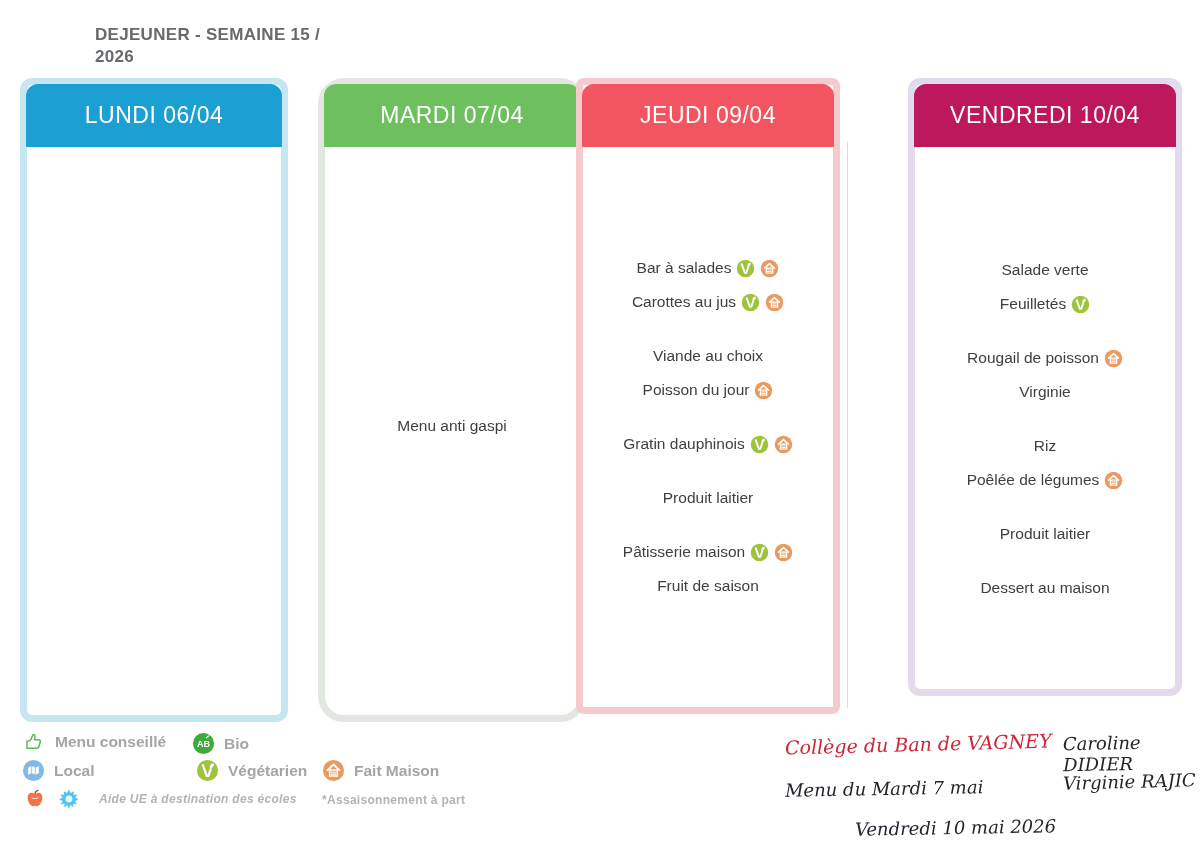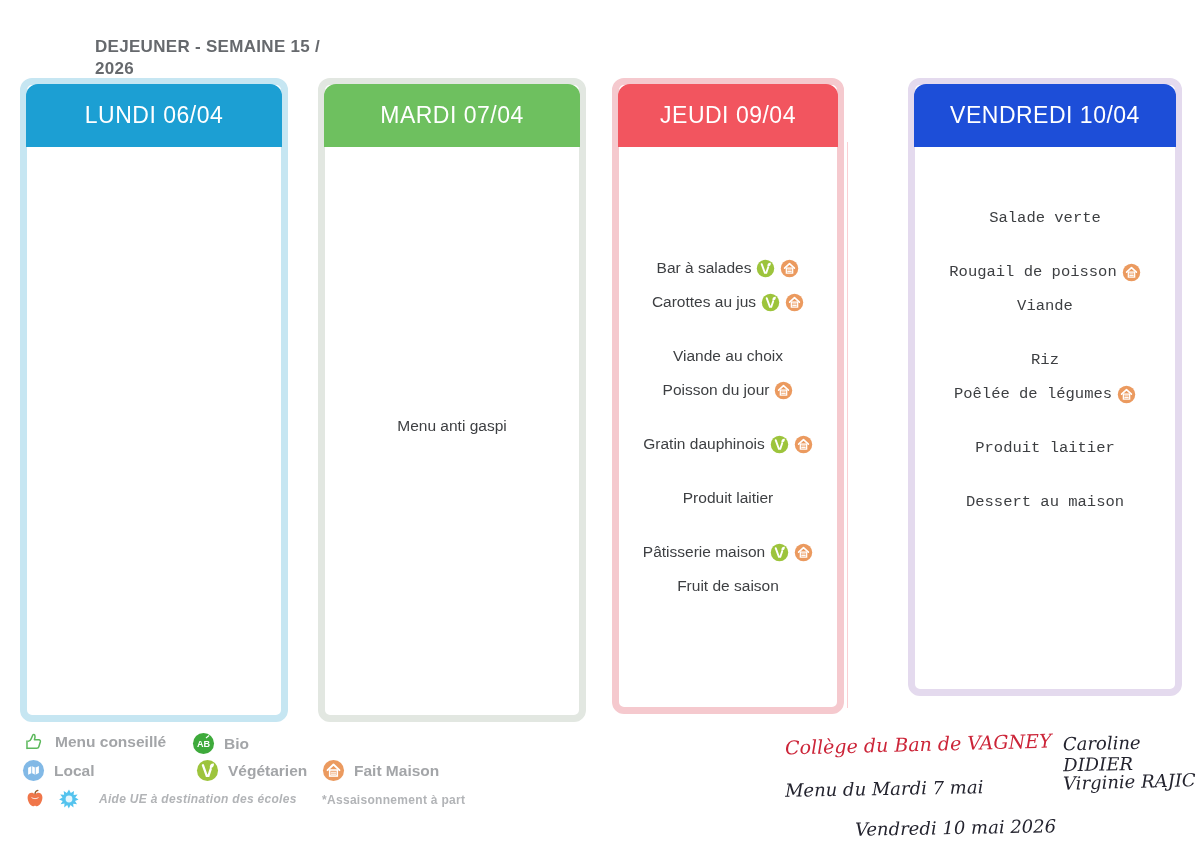--- a/index.html
+++ b/index.html
@@ -6,48 +6,48 @@
   html, body { background: #ffffff; }
   body {
     width: 1200px; height: 849px;
     position: relative;
     font-family: "Liberation Sans", sans-serif;
     overflow: hidden;
   }
 
   
   .page-title {
-    position: absolute; left: 95px; top: 36px;
+    position: absolute; left: 95px; top: 24px;
     font-size: 17px; font-weight: bold; color: #66696d;
     line-height: 22px; letter-spacing: .3px;
   }
 
   
   .day-card {
     position: absolute; top: 78px;
     background: #fff;
     border-radius: 12px;
     border: 7px solid #8b5cf6;
   }
   .day-card:nth-child(1) { left: 20px;  width: 268px; height: 644px; }
   .day-card:nth-child(2) { left: 318px; width: 268px; height: 644px; }
-  .day-card:nth-child(3) { left: 612px; width: 232px; height: 636px; }
+  .day-card:nth-child(3) { left: 576px; width: 264px; height: 636px; border-radius: 8px; }
   .day-card:nth-child(4) { left: 908px; width: 274px; height: 618px; }
 
   .day-header {
     margin: -1px -1px 0 -1px; height: 63px;
     border-radius: 12px 12px 0 0;
     display: flex; align-items: center; justify-content: center;
     color: #ffffff; font-size: 23px; font-weight: 400; letter-spacing: .5px;
   }
   .day-content { width: 100%; }
   .day-card:nth-child(1) .day-content { padding-top: 0; }
   .day-card:nth-child(2) .day-content { padding-top: 262px; }
   .day-card:nth-child(3) .day-content { padding-top: 104px; }
-  .day-card:nth-child(4) .day-content { padding-top: 54px; font-family: Liberation Mono, monospace; }
+  .day-card:nth-child(4) .day-content { padding-top: 106px; }
 
   .menu-group { margin-bottom: 20px; }
   .menu-item {
     height: 34px;
     display: flex; align-items: center; justify-content: center;
     font-size: 15.5px; color: #3d3f42;
   }
   .item-icon { width: 19px; height: 19px; margin-left: 5px; display: inline-block; }
   .item-icon svg { width: 100%; height: 100%; display: block; }
 
@@ -101,21 +101,21 @@
 <div class="page-title">
   <div>DEJEUNER - SEMAINE 15 /</div>
   <div>2026</div>
 </div>
 
 <div id="cards">
     <div class="day-card" style="border-color: rgb(198, 230, 242);">
       <div class="day-header" style="background: rgb(28, 159, 211);">LUNDI 06/04</div>
       <div class="day-content"></div>
     </div>
-    <div class="day-card" style="border-color: rgb(226, 231, 225);">
+    <div class="day-card" style="border-color: rgb(226, 231, 225); border-radius: 26px;">
       <div class="day-header" style="background: rgb(110, 192, 95);">MARDI 07/04</div>
       <div class="day-content">
         <div class="menu-group">
           <div class="menu-item">
             <span>Menu anti gaspi</span>
           </div>
         </div>
       </div>
     </div>
     <div class="day-card" style="border-color: rgb(245, 201, 206);">
@@ -219,41 +219,51 @@
               </svg>
             </span>
           </div>
           <div class="menu-item">
             <span>Fruit de saison</span>
           </div>
         </div>
       </div>
     </div>
     <div class="day-card" style="border-color: rgb(228, 218, 238);">
-      <div class="day-header" style="background: #1d4ed8;">VENDREDI 10/04</div>
+      <div class="day-header" style="background: #be185d;">VENDREDI 10/04</div>
       <div class="day-content">
         <div class="menu-group">
           <div class="menu-item">
             <span>Salade verte</span>
           </div>
+          <div class="menu-item">
+            <span>Feuilletés</span>
+            <span class="item-icon">
+              <svg viewBox="0 0 24 24">
+                <circle cx="12" cy="12" r="11" fill="#9dc43c"></circle>
+                <path d="M7.2 6.5 L11.2 17.5 L13 17.5 L15.4 10.4" stroke="#fff" stroke-width="2.4" fill="none" stroke-linecap="round"></path>
+                <path d="M14.5 9.6 C13.9 6.4 15.8 4.4 18.7 4.8 C19.1 7.8 17.2 9.9 14.5 9.6 Z" fill="#fff"></path>
+              </svg>
+            </span>
+          </div>
         </div>
         <div class="menu-group">
           <div class="menu-item">
             <span>Rougail de poisson</span>
             <span class="item-icon">
               <svg viewBox="0 0 24 24">
                 <circle cx="12" cy="12" r="11" fill="#eb9a5f"></circle>
                 <path d="M5.8 11.6 L12 5.8 L18.2 11.6" fill="none" stroke="#fff" stroke-width="2" stroke-linecap="round" stroke-linejoin="round"></path>
                 <rect x="8" y="11.5" width="8" height="6.3" fill="none" stroke="#fff" stroke-width="1.6"></rect>
                 <path d="M9.2 13.8 h5.6 M9.2 15.8 h5.6" stroke="#fff" stroke-width="1.2"></path>
               </svg>
             </span>
           </div>
           <div class="menu-item">
-            <span>Viande</span>
+            <span>Virginie</span>
           </div>
         </div>
         <div class="menu-group">
           <div class="menu-item">
             <span>Riz</span>
           </div>
           <div class="menu-item">
             <span>Poêlée de légumes</span>
             <span class="item-icon">
               <svg viewBox="0 0 24 24">

